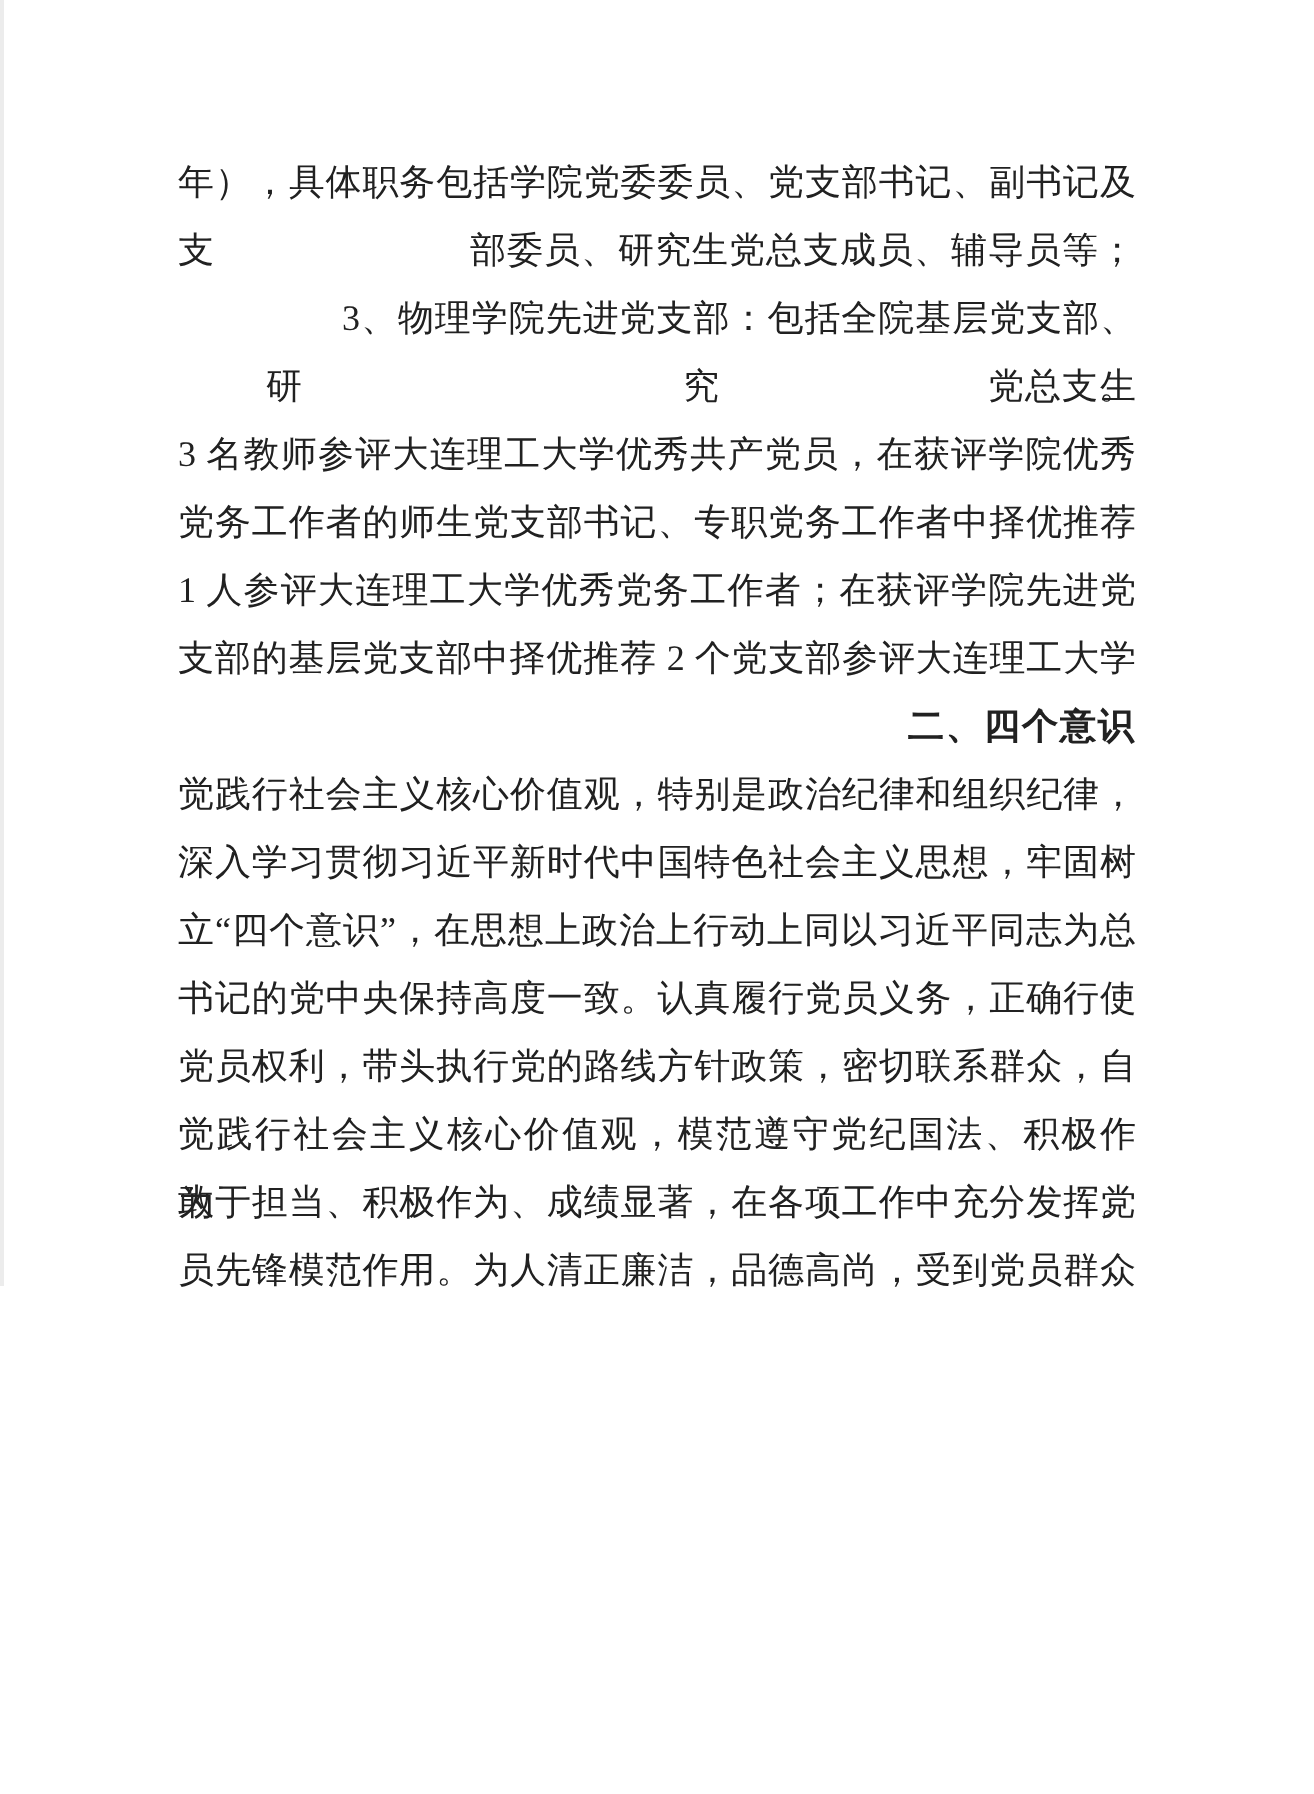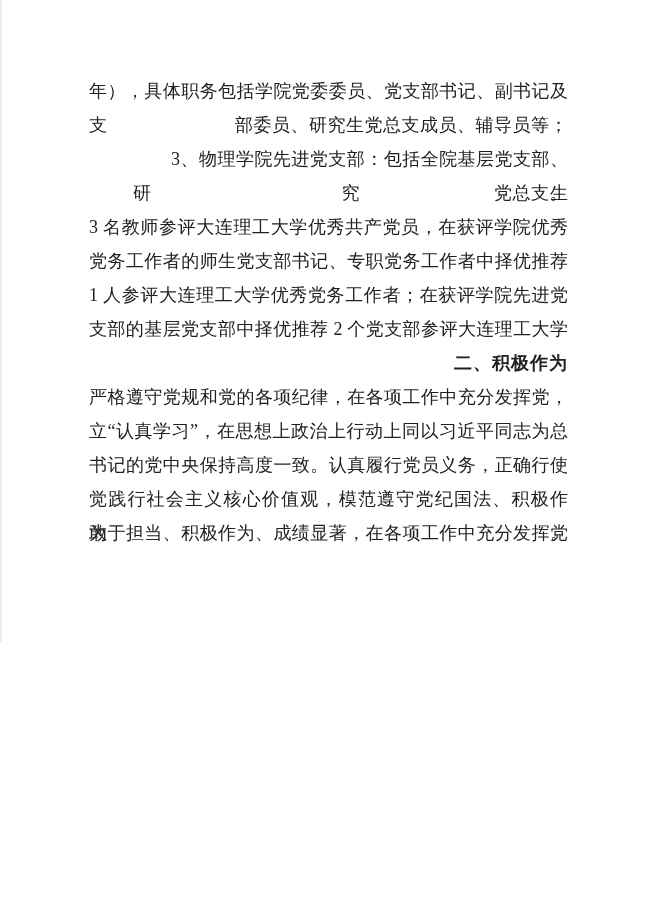--- a/index.html
+++ b/index.html
@@ -59,20 +59,23 @@
 <div class="page">
   <div class="content">
     <div class="line j">年），具体职务包括学院党委委员、党支部书记、副书记及支</div>
     <div class="line">部委员、研究生党总支成员、辅导员等；</div>
     <div class="line i j">3、物理学院先进党支部：包括全院基层党支部、研究生</div>
     <div class="line">党总支。</div>
     <div class="line j">3 名教师参评大连理工大学优秀共产党员，在获评学院优秀</div>
     <div class="line j">党务工作者的师生党支部书记、专职党务工作者中择优推荐</div>
     <div class="line j">1 人参评大连理工大学优秀党务工作者；在获评学院先进党</div>
     <div class="line j">支部的基层党支部中择优推荐 2 个党支部参评大连理工大学</div>
-    <div class="line i b">二、积极作为</div>
-    <div class="line j">严格遵守党规和党的各项纪律，在各项工作中充分发挥党，</div>
-    <div class="line j">立“认真学习”，在思想上政治上行动上同以习近平同志为总</div>
+    <div class="line i b">二、四个意识</div>
+    <div class="line j">觉践行社会主义核心价值观，特别是政治纪律和组织纪律，</div>
+    <div class="line j">深入学习贯彻习近平新时代中国特色社会主义思想，牢固树</div>
+    <div class="line j">立“四个意识”，在思想上政治上行动上同以习近平同志为总</div>
     <div class="line j">书记的党中央保持高度一致。认真履行党员义务，正确行使</div>
+    <div class="line j">党员权利，带头执行党的路线方针政策，密切联系群众，自</div>
     <div class="line j">觉践行社会主义核心价值观，模范遵守党纪国法、积极作为。</div>
     <div class="line j">敢于担当、积极作为、成绩显著，在各项工作中充分发挥党</div>
+    <div class="line j">员先锋模范作用。为人清正廉洁，品德高尚，受到党员群众</div>
   </div>
 </div>
 
 </body></html>

